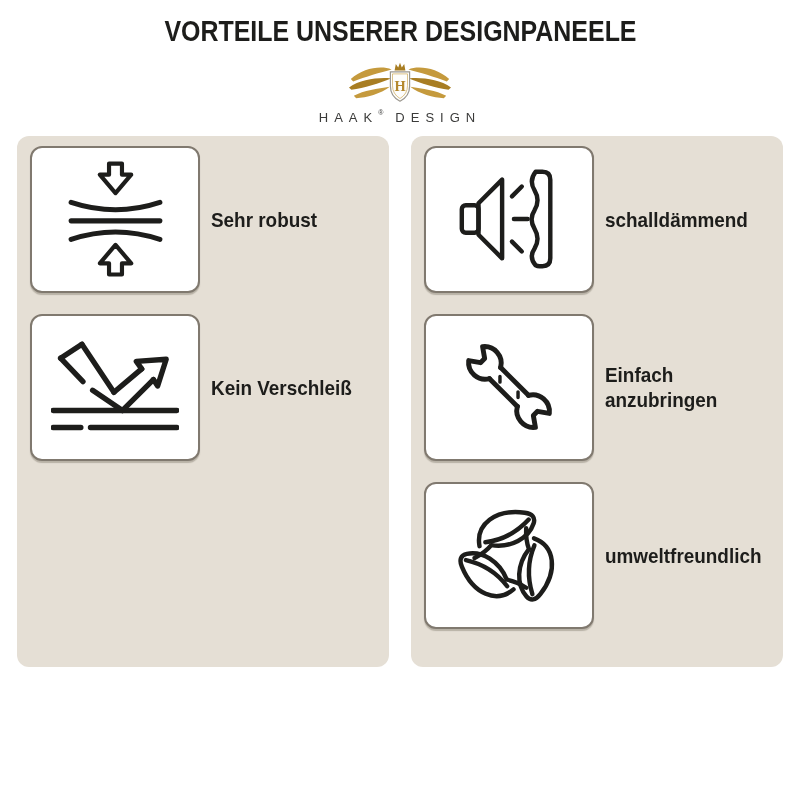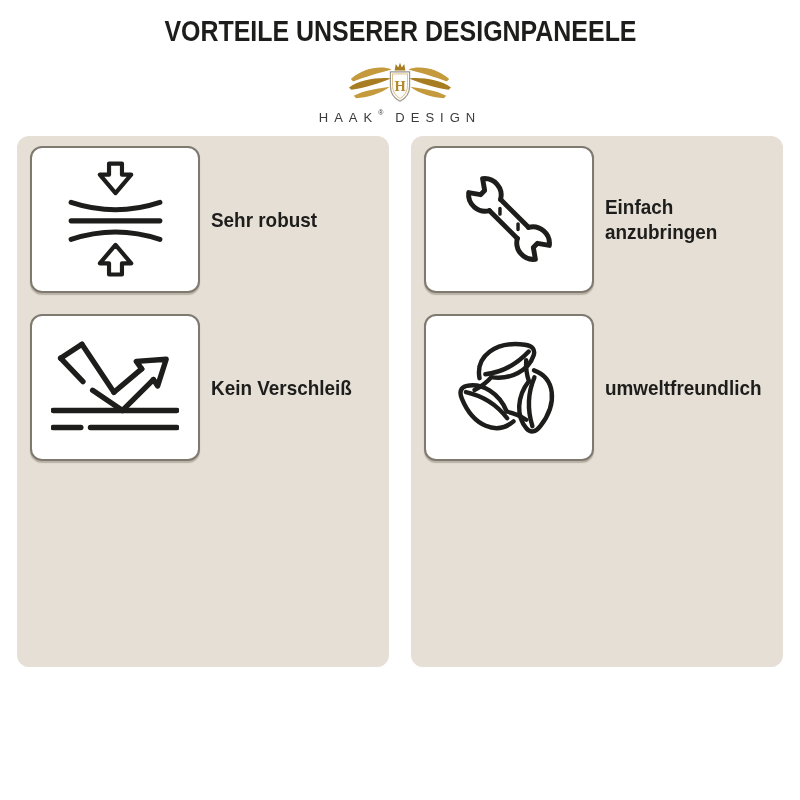--- a/index.html
+++ b/index.html
@@ -95,20 +95,33 @@
         </div>
         <div class="label">
           <span>Kein Verschleiß</span>
         </div>
       </div>
 
     </div>
 
     <div class="panel">
 
+      <div class="feature-row">
+        <div class="card">
+          <svg class="ic" width="122" height="118" viewBox="0 0 120 120" stroke-width="4.5">
+            <rect x="12" y="46" width="17" height="28" rx="4"></rect>
+            <path d="M29 44 L53 20 V100 L29 76 Z"></path>
+            <path d="M63 37 L73 27 M65 60 H79 M63 83 L73 93"></path>
+            <path d="M87 12 Q80 21 86 31 Q92 41 86 51 Q80 60 86 70 Q92 80 86 90 Q80 99 87 107 Q89 108 91 108 H94 Q102 108 102 100 V20 Q102 12 94 12 Z"></path>
+          </svg>
+        </div>
+        <div class="label">
+          <span>schalldämmend</span>
+        </div>
+      </div>
 
 
       <div class="feature-row">
         <div class="card">
           <svg class="ic" width="118" height="118" viewBox="0 0 120 120" stroke-width="5">
             <g transform="rotate(45 60 60)">
               <path d="M40 52 A17 17 0 0 0 12 50 L22 57 L22 63 L12 70 A17 17 0 0 0 40 68"></path>
               <path d="M40 52 H80 M40 68 H80"></path>
               <path d="M80 52 A17 17 0 0 1 108 50 L98 57 L98 63 L108 70 A17 17 0 0 1 80 68"></path>
               <path d="M46 59 L50 63 M70 57 L74 61" stroke-width="3.5"></path>

